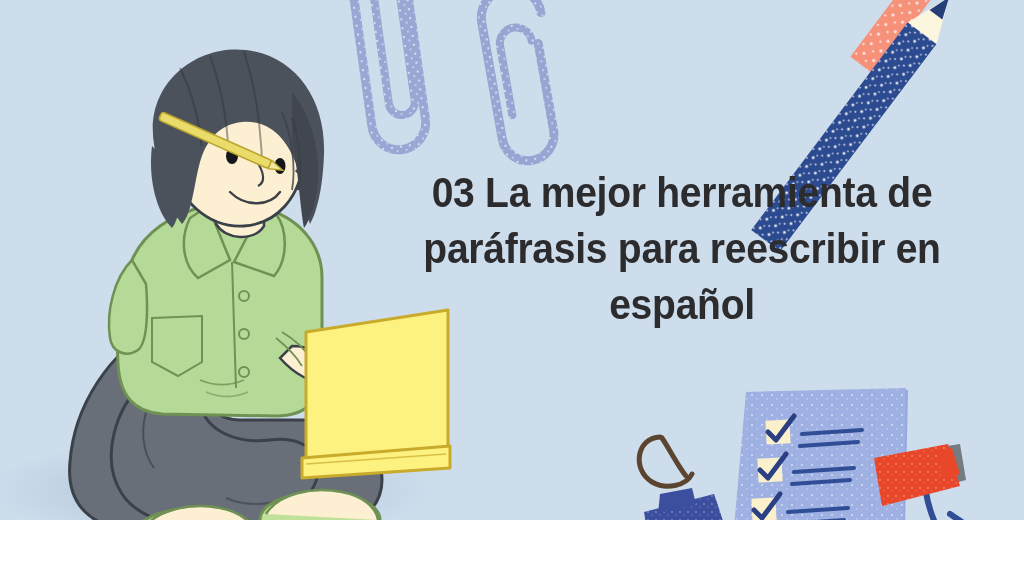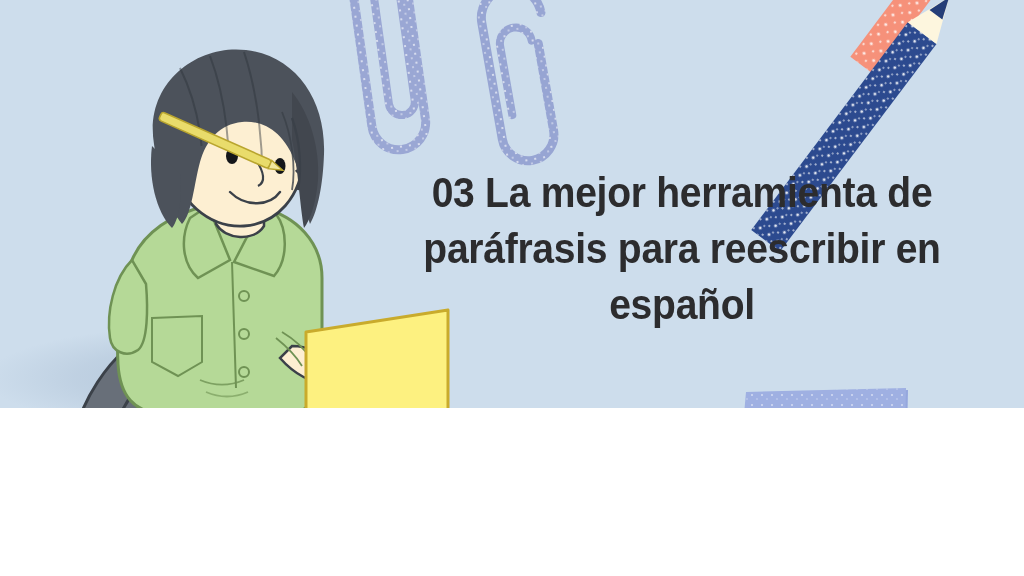--- a/index.html
+++ b/index.html
@@ -3,21 +3,21 @@
 <meta charset="utf-8">
 <style>
   html, body {
     margin: 0;
     padding: 0;
     background: #ffffff;
   }
   #canvas {
     position: relative;
     width: 1024px;
-    height: 408px;
+    height: 520px;
     overflow: hidden;
     background: #cdddec;
     font-family: "Liberation Sans", sans-serif;
   }
 
   
   .bg-base {
     position: absolute;
     inset: 0;
     background: #cdddec;

